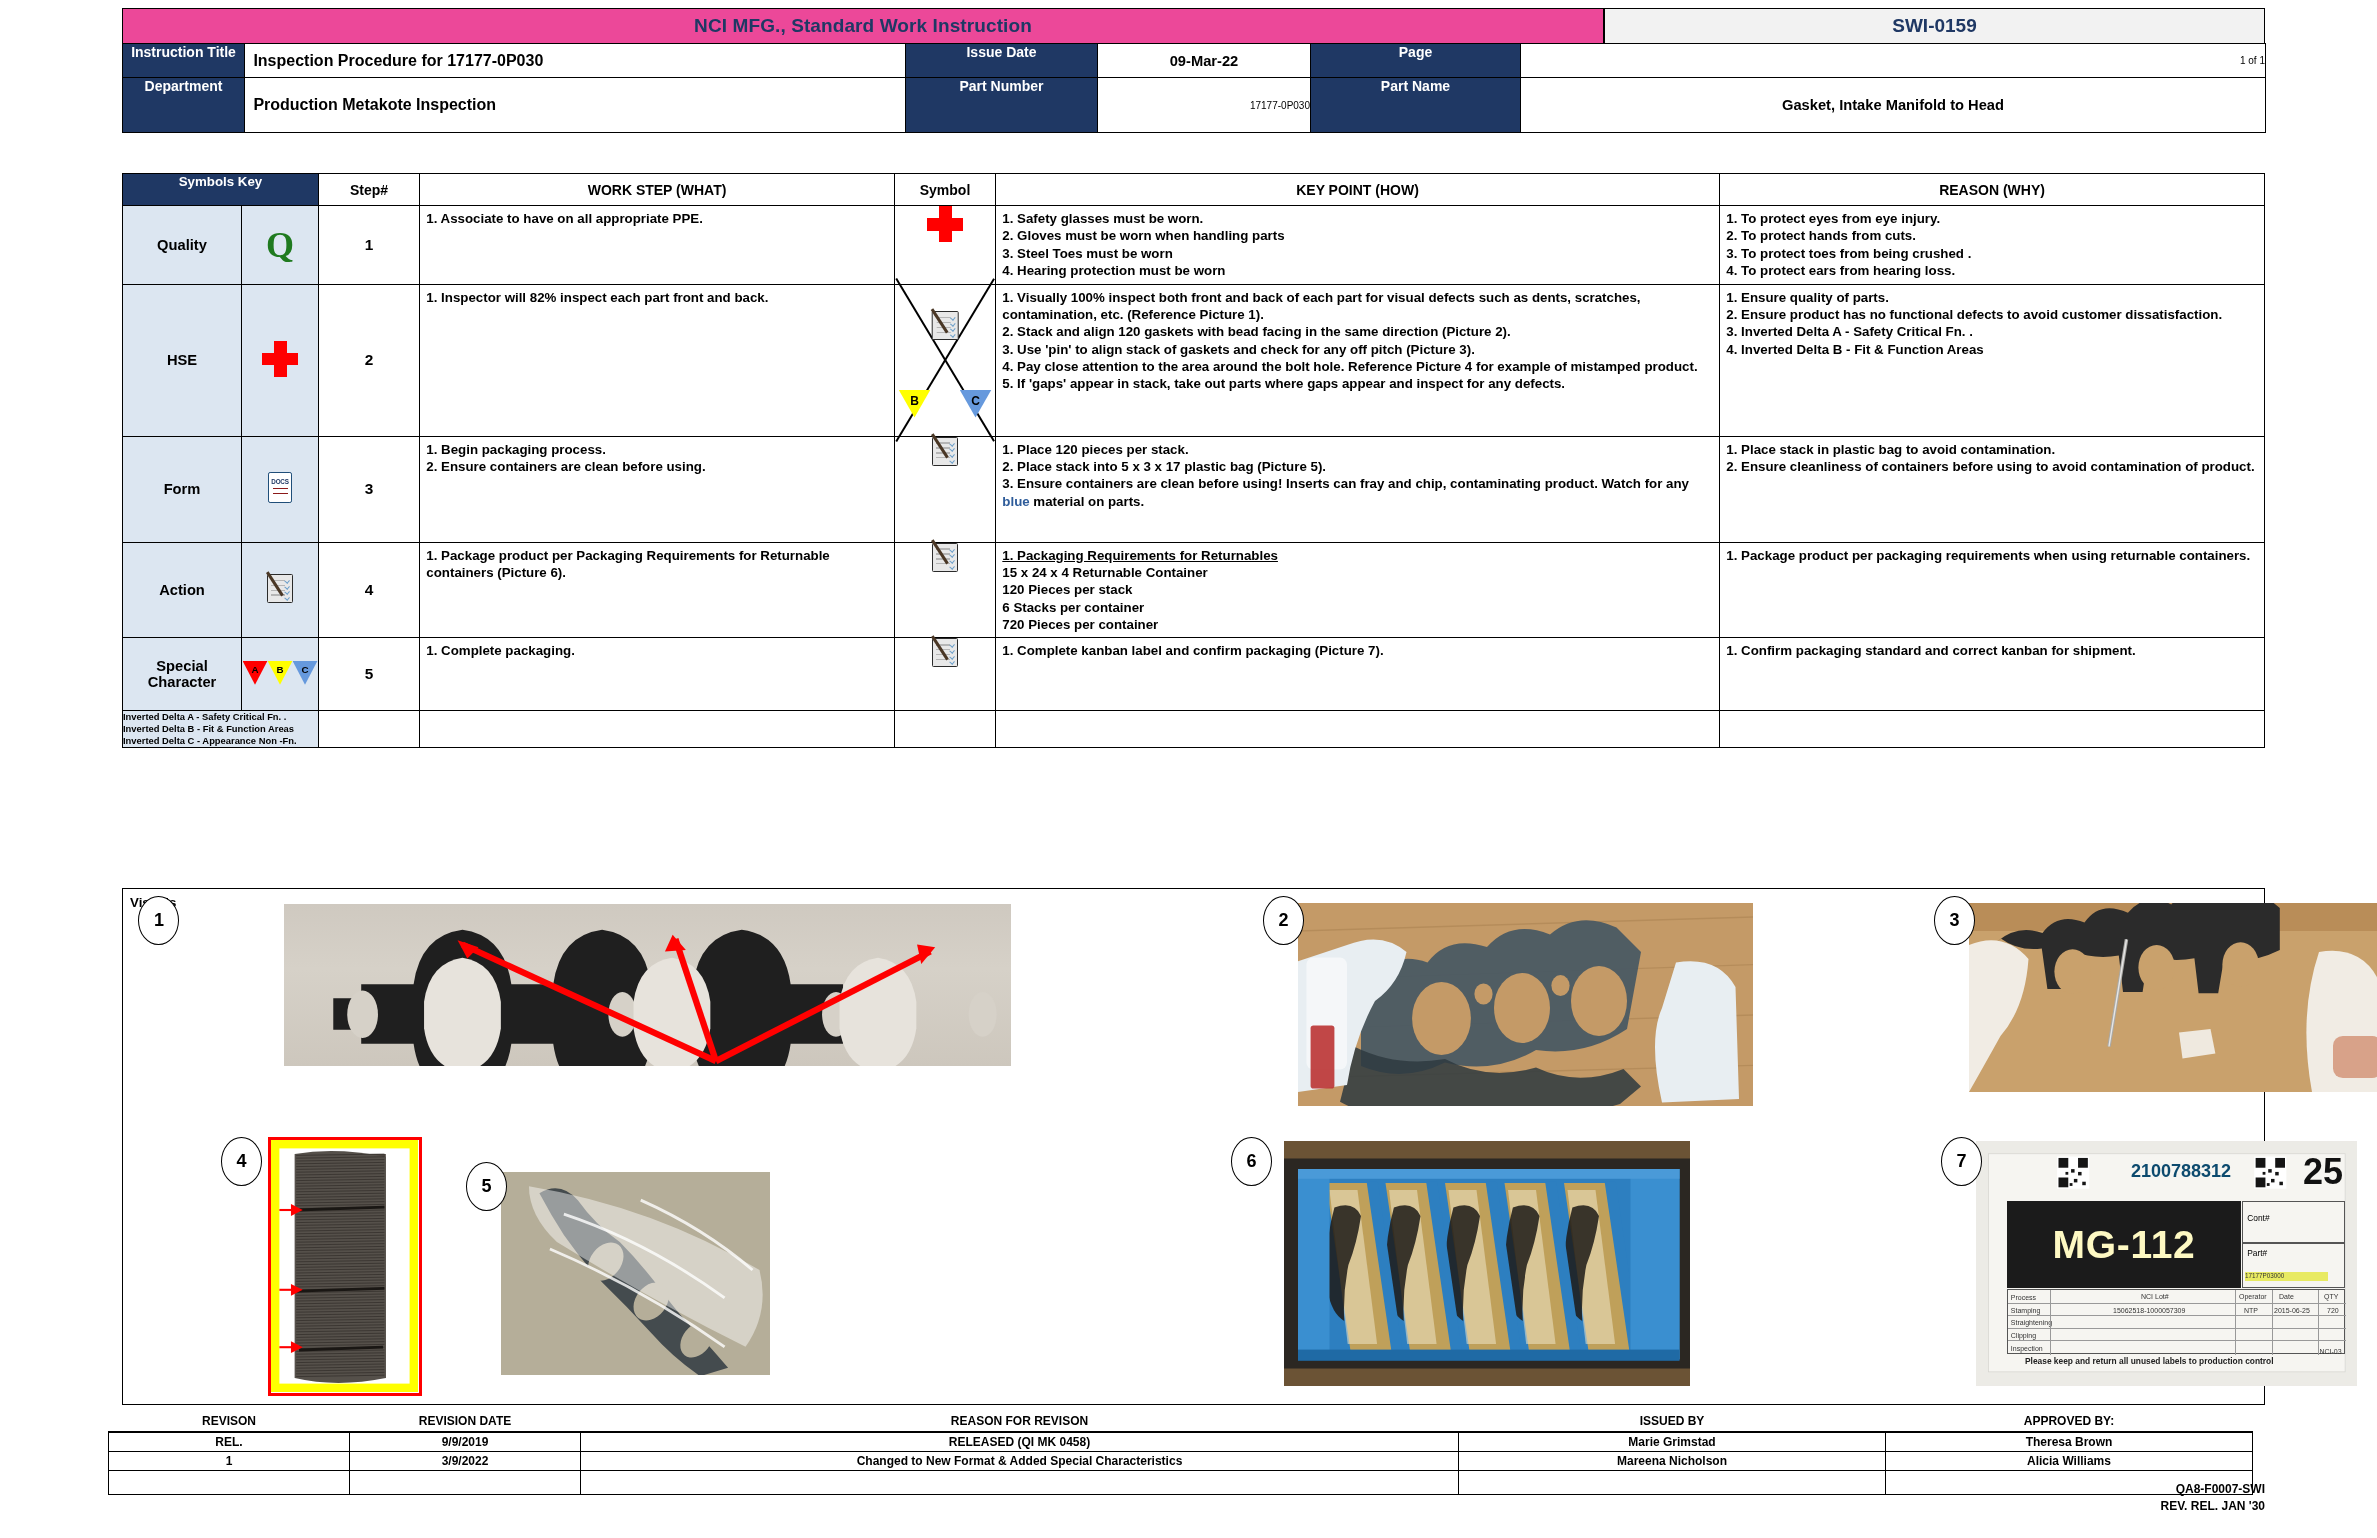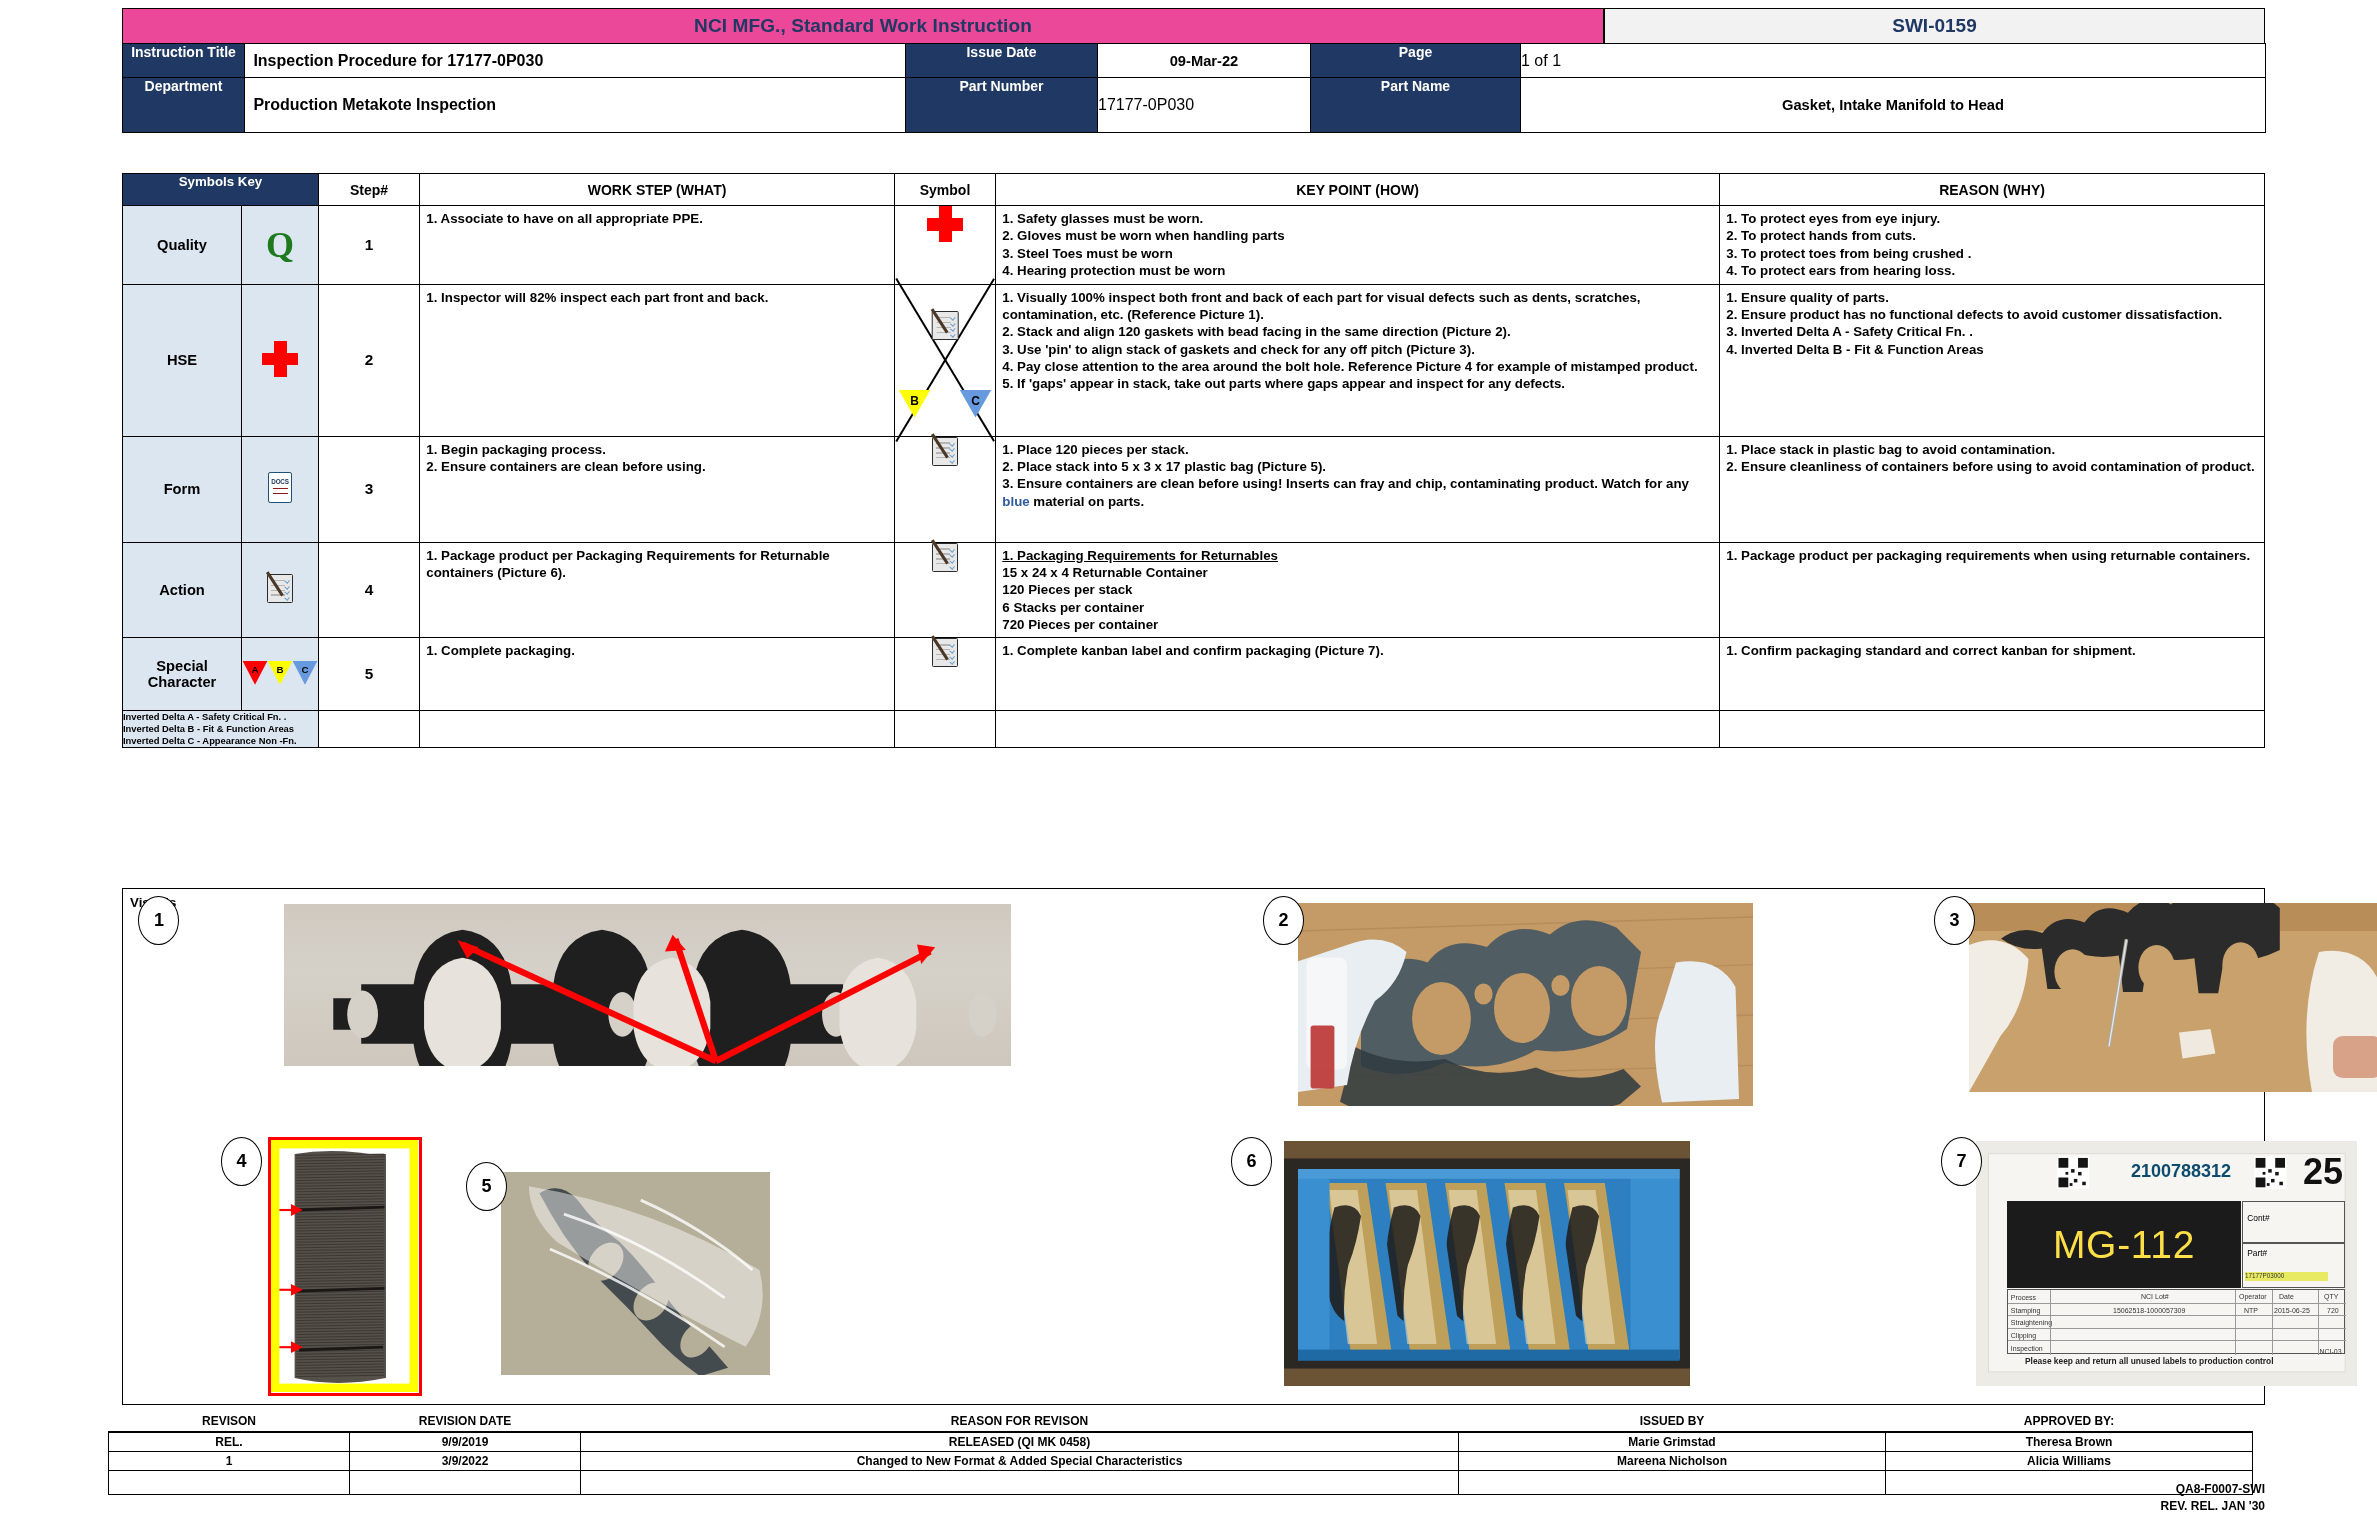--- a/index.html
+++ b/index.html
@@ -67,21 +67,21 @@
     width: 2143px;
     font-size: 14px;
   }
   .hdr-tbl td { height: 34px; }
   .hdr-tbl td.tall { height: 55px; }
   .hdr-tbl td.valbig {
     font-size: 16px; font-weight: bold;
     padding-left: 8.4px; vertical-align: middle;
   }
   .hdr-tbl td.valc { font-size: 14.7px; font-weight: bold; text-align: center; vertical-align: middle; }
-  .hdr-tbl td.valn { font-size: 16px; text-align: left; vertical-align: middle; margin-left: 44px; }
+  .hdr-tbl td.valn { font-size: 10px; text-align: right; vertical-align: middle; margin-left: 44px; }
 
   
   .body-tbl {
     position: absolute; left: 122px; top: 173px;
     width: 2143px;
     font-size: 13.3px;
   }
   .body-tbl .colhdr {
     font-weight: bold; font-size: 14px;
     text-align: center; vertical-align: middle;
@@ -767,21 +767,21 @@
           <rect x="422" y="54" width="5" height="5"></rect>
             <rect x="434" y="58" width="5" height="5"></rect>
           <rect x="410" y="44" width="4" height="4"></rect>
             <rect x="416" y="60" width="4" height="4"></rect>
         </g>
       </svg>
       <div style="position:absolute;left:0;top:0;width:381px;height:245px;">
         <div style="position:absolute;left:155px;top:19.6px;font-size:18px;font-weight:bold;color:#0c4a6e;">2100788312</div>
         <div style="position:absolute;right:14px;top:9.8px;font-size:36px;font-weight:bold;color:#111;">25</div>
         <div style="position:absolute;left:31px;top:60px;width:234px;height:87px;background:#1b1b1b;display:flex;align-items:center;justify-content:center;">
-          <span style="color:#fde047;font-size:39px;font-weight:normal;letter-spacing:0.7px;">MG-112</span>
+          <span style="color:#fef9c3;font-size:39px;font-weight:bold;letter-spacing:0.7px;">MG-112</span>
         </div>
         <div style="position:absolute;left:266px;top:60px;width:103px;height:42px;border:1px solid #555;font-size:8.4px;padding:11.2px 4.2px;">Cont#</div>
         <div style="position:absolute;left:266px;top:102px;width:103px;height:45px;border:1px solid #555;font-size:8.4px;padding:4.2px;">Part#</div>
         <div style="position:absolute;left:269px;top:131px;width:83px;height:9px;background:#e8ea62;font-size:6.3px;color:#333;">17177P03000</div>
         <div style="position:absolute;left:31px;top:148px;width:338px;height:65px;border:1px solid #555;font-size:7px;color:#333;">
           <div style="position:absolute;left:2.8px;top:4.2px">Process</div>
           <div style="position:absolute;left:2.8px;top:17px">Stamping</div>
           <div style="position:absolute;left:2.8px;top:29px">Straightening</div>
           <div style="position:absolute;left:2.8px;top:42px">Clipping</div>
           <div style="position:absolute;left:2.8px;top:55px">Inspection</div>

